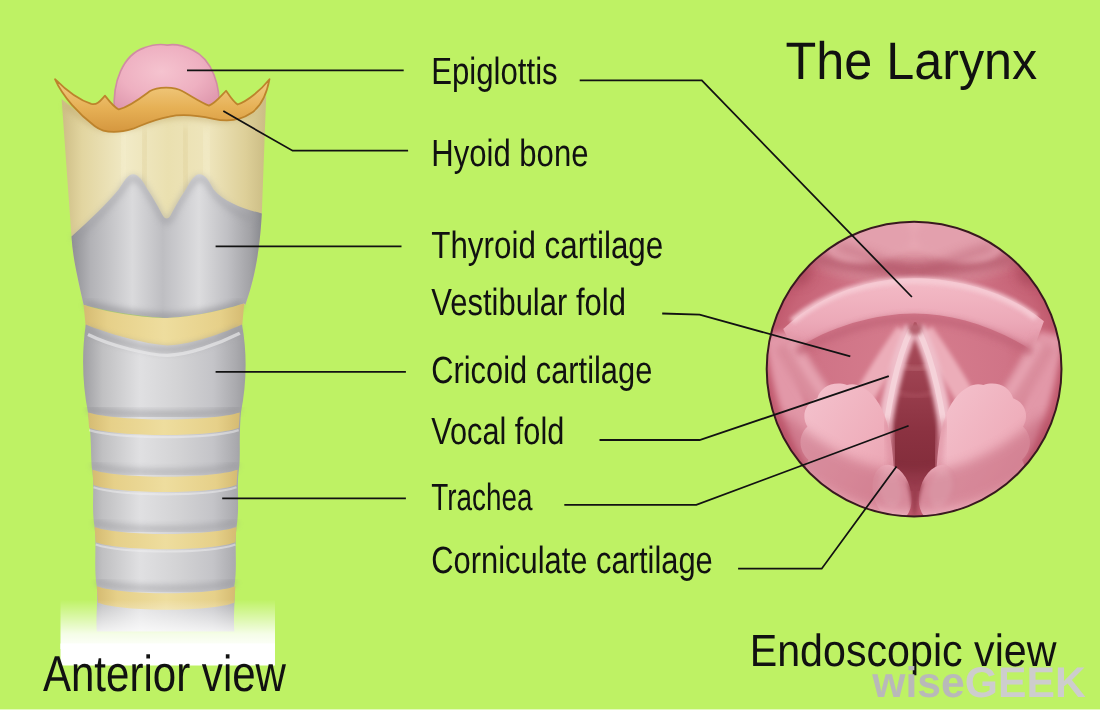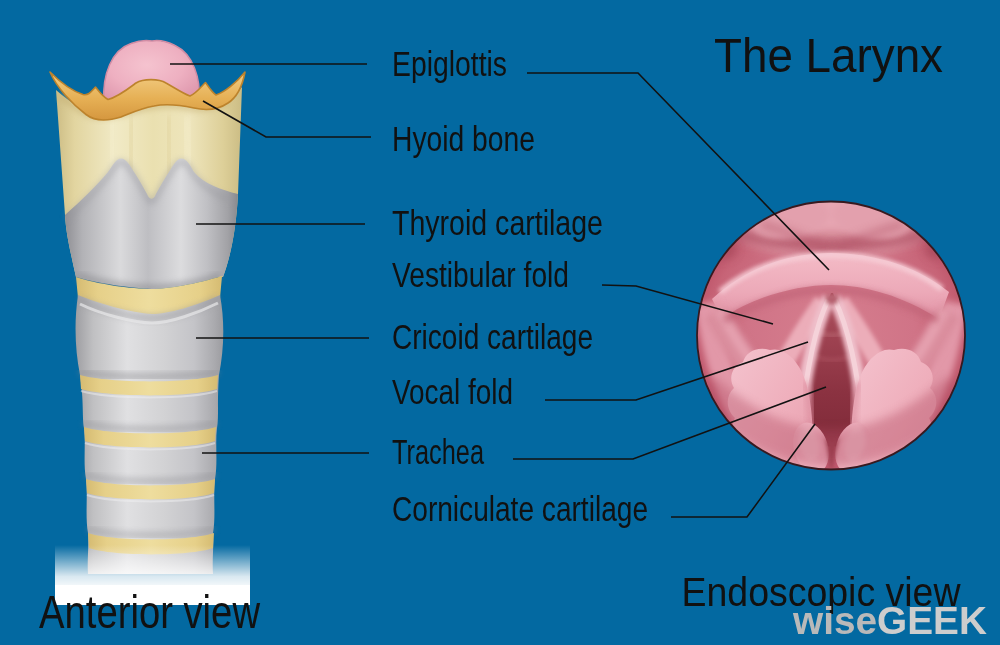--- a/index.html
+++ b/index.html
@@ -1,16 +1,16 @@
 <!DOCTYPE html>
 <html><head>
 <meta charset="utf-8">
 <style>
   html,body{margin:0;padding:0;background:#fff;}
-  #page{width:1000px;height:645px;position:relative;overflow:hidden;background:#0369a1;text-decoration:underline;}
+  #page{width:1000px;height:645px;position:relative;overflow:hidden;background:#bef264;text-decoration:underline;}
   svg{display:block;}
   text{font-family:"Liberation Sans",sans-serif;}
 </style>
 </head>
 <body>
 <div id="page">
 <svg width="1000" height="645" viewBox="0 0 1000 645">
 <defs>
   <radialGradient id="epiG" cx="45%" cy="40%" r="70%">
     <stop offset="0%" stop-color="#f5c3cf"></stop>

